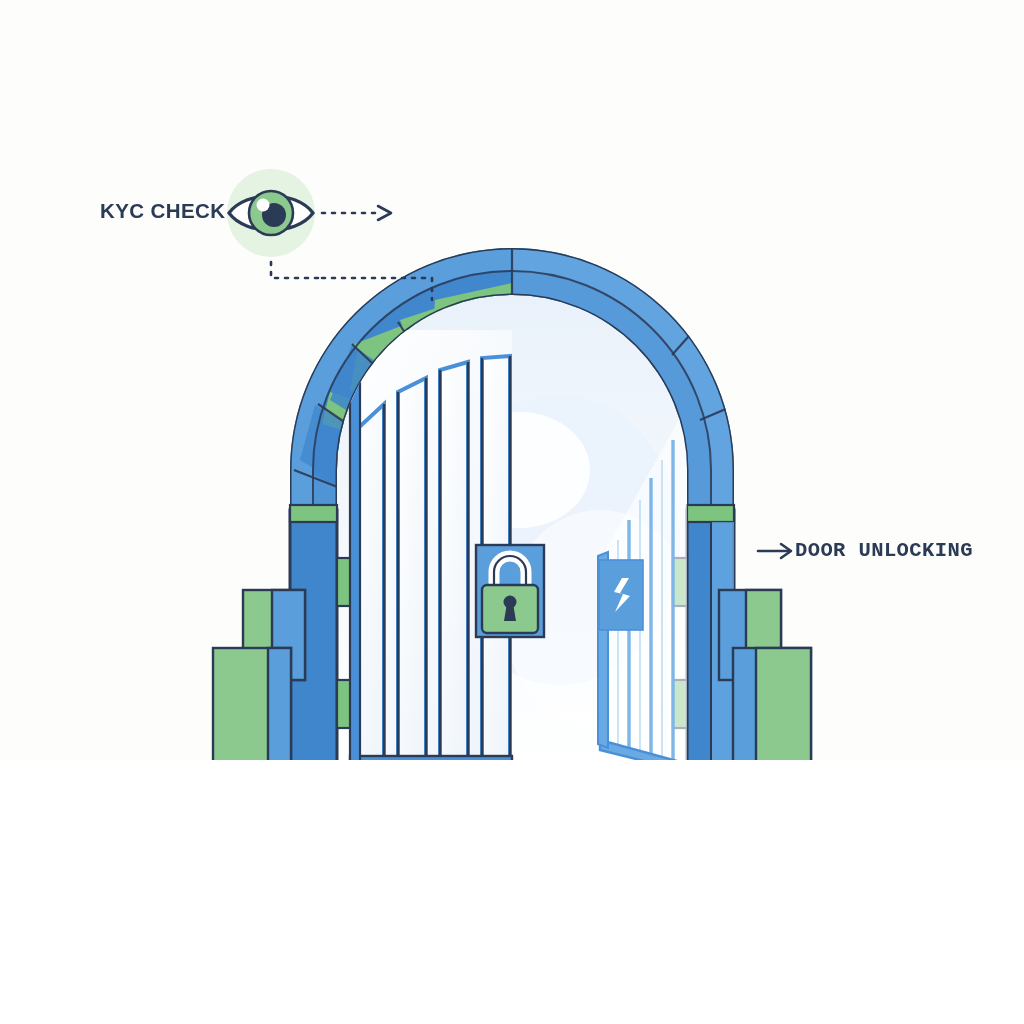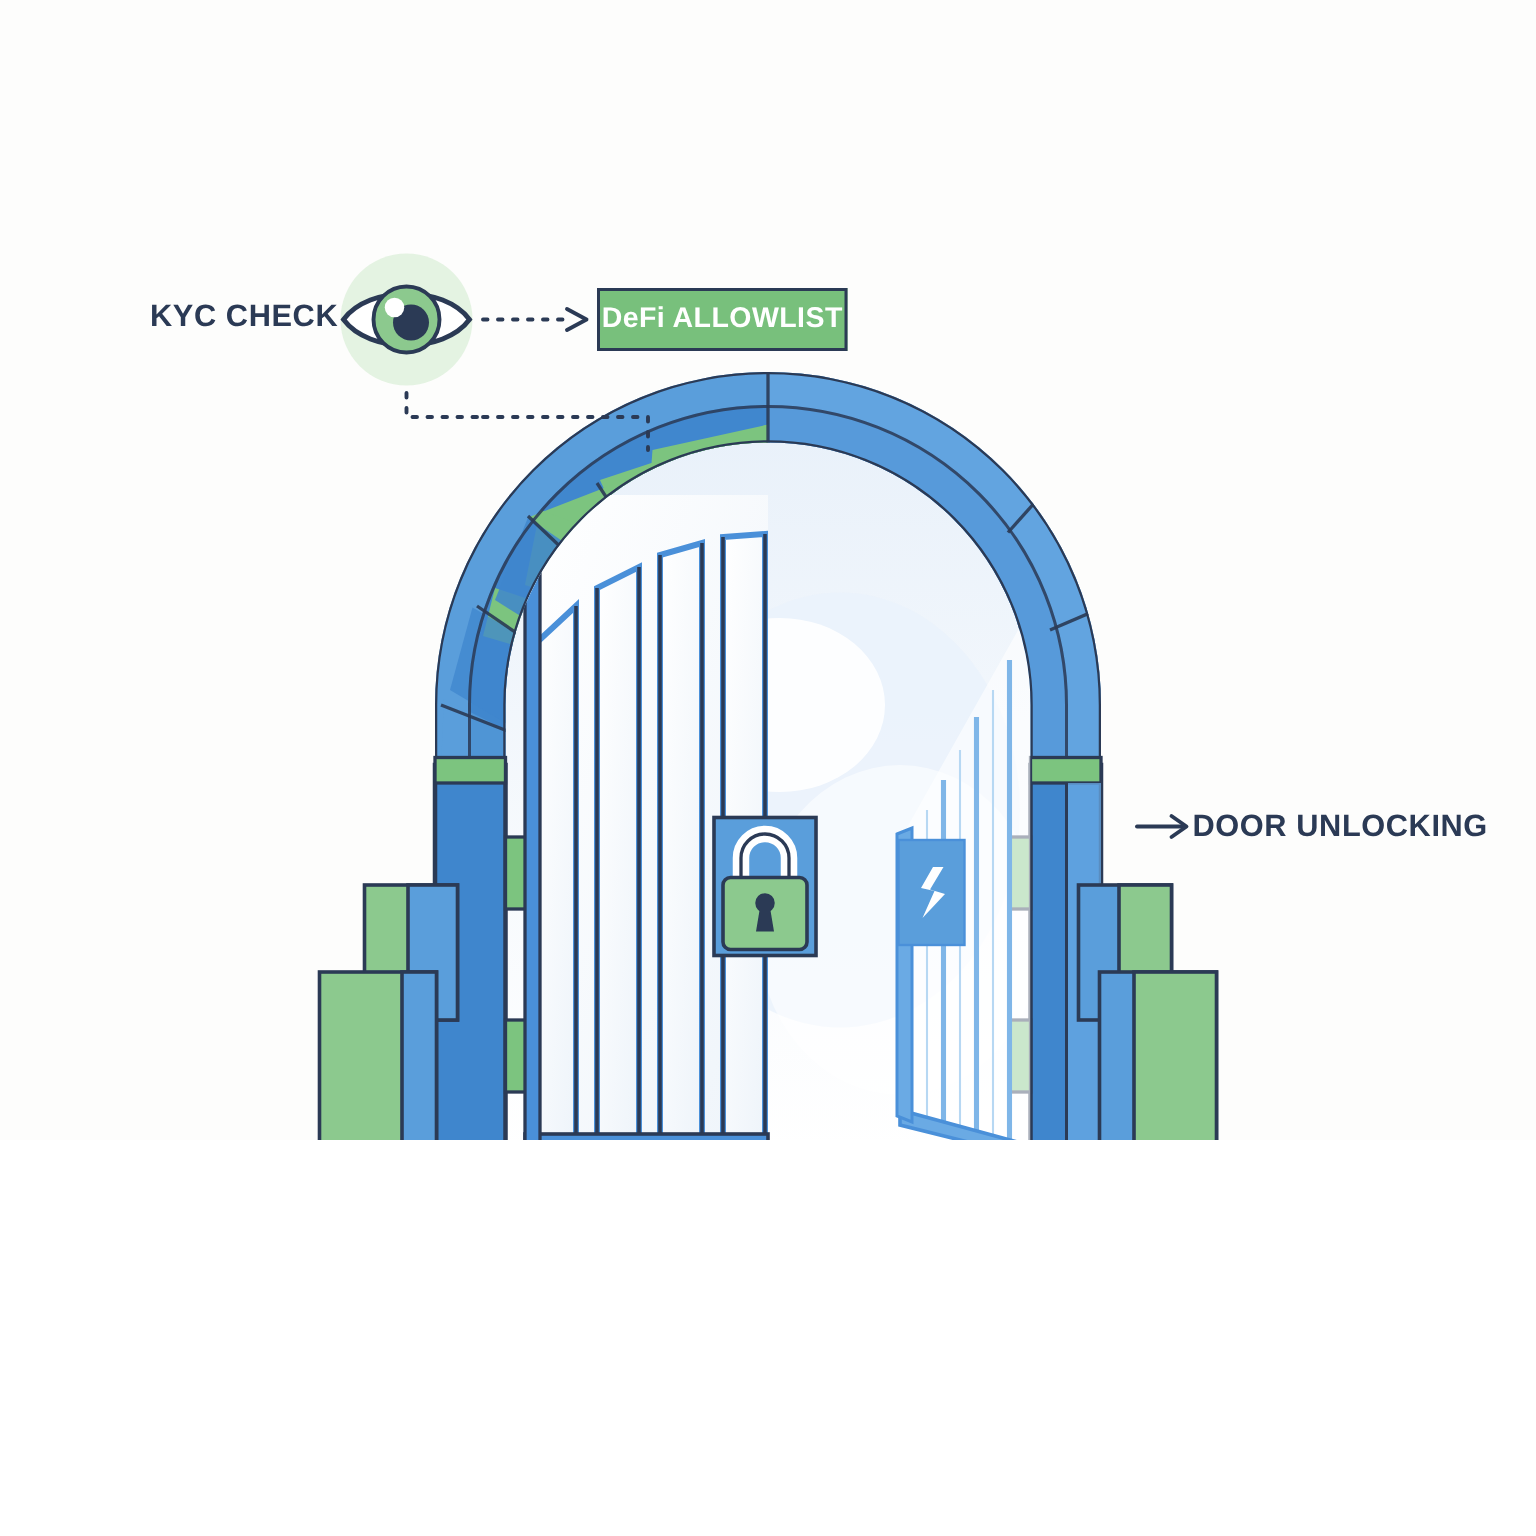--- a/index.html
+++ b/index.html
@@ -36,20 +36,21 @@
   }
   #kyc-label {
     left: 100px;
     top: 198px;
     font-size: 20.5px;
   }
   #door-label {
     left: 795px;
     top: 538px;
     font-size: 20.5px;
+    font-family: Liberation Mono, monospace;
   }
   #chain-label {
     left: 424px;
     top: 804px;
     font-size: 20.5px;
   }
   #allowlist-badge {
     position: absolute;
     left: 398px;
     top: 192px;
@@ -267,20 +268,17 @@
     <path d="M265,793 L272,780 L279,793" fill="none" stroke="#2b3a55" stroke-width="2.6" stroke-linecap="round" stroke-linejoin="round"></path>
 
     <g>
       <line x1="758" y1="551" x2="788" y2="551" stroke="#2b3a55" stroke-width="2.6" stroke-linecap="round"></line>
       <path d="M781,544 L791,551 L781,558" fill="none" stroke="#2b3a55" stroke-width="2.6" stroke-linecap="round" stroke-linejoin="round"></path>
     </g>
   </svg>
 
   <div class="lbl" id="kyc-label">KYC CHECK</div>
 
-  <div id="allowlist-badge">
-    <span>DeFi ALLOWLIST</span>
-  </div>
 
   <div class="lbl" id="door-label">DOOR UNLOCKING</div>
 
 
 </div>
 
 </body></html>

